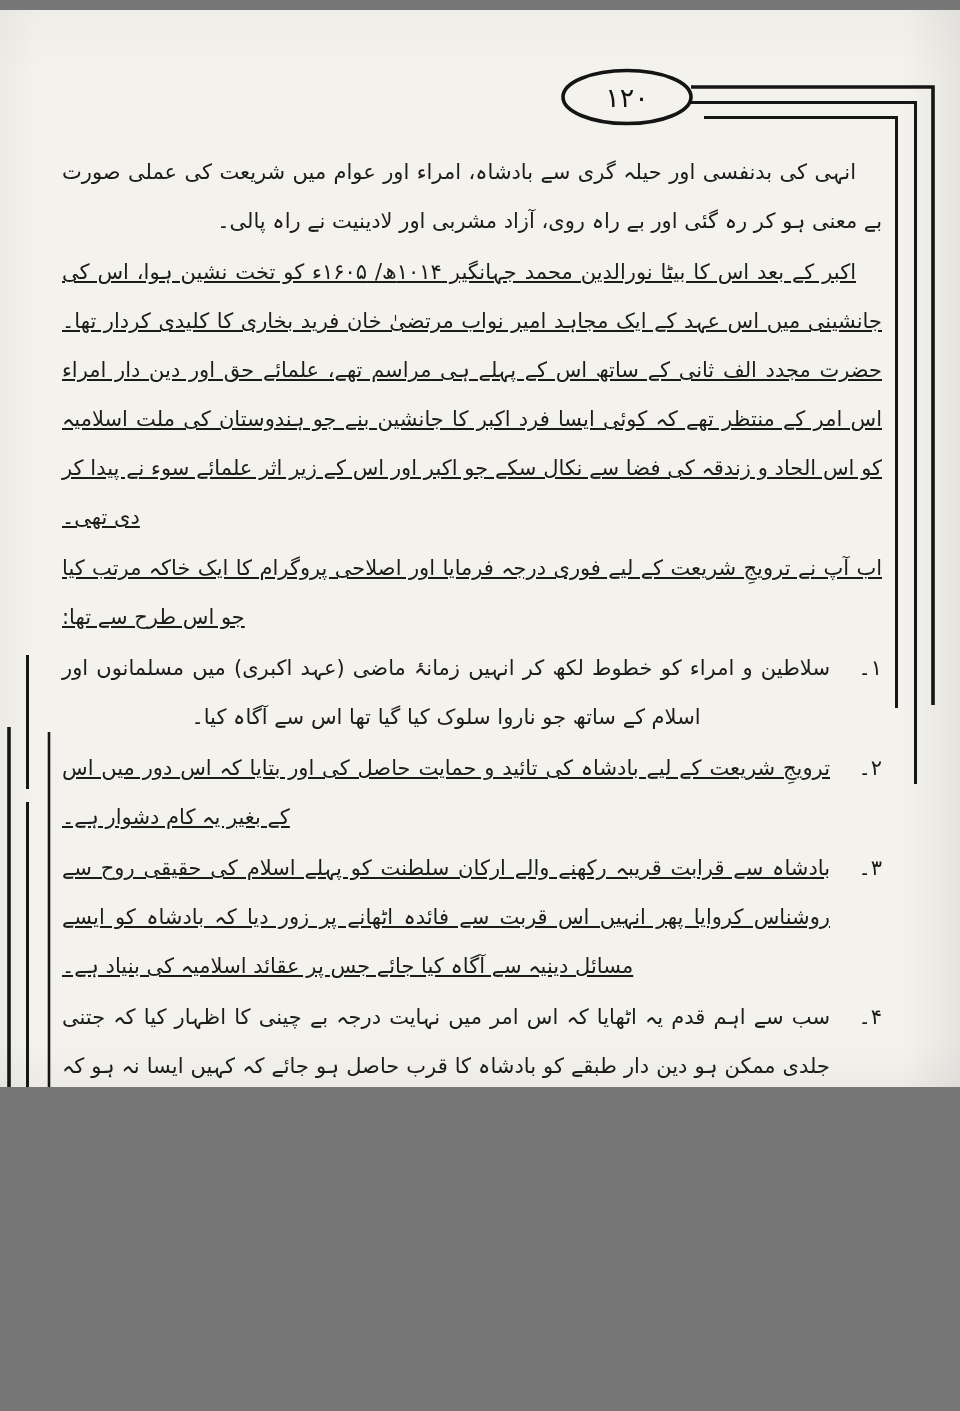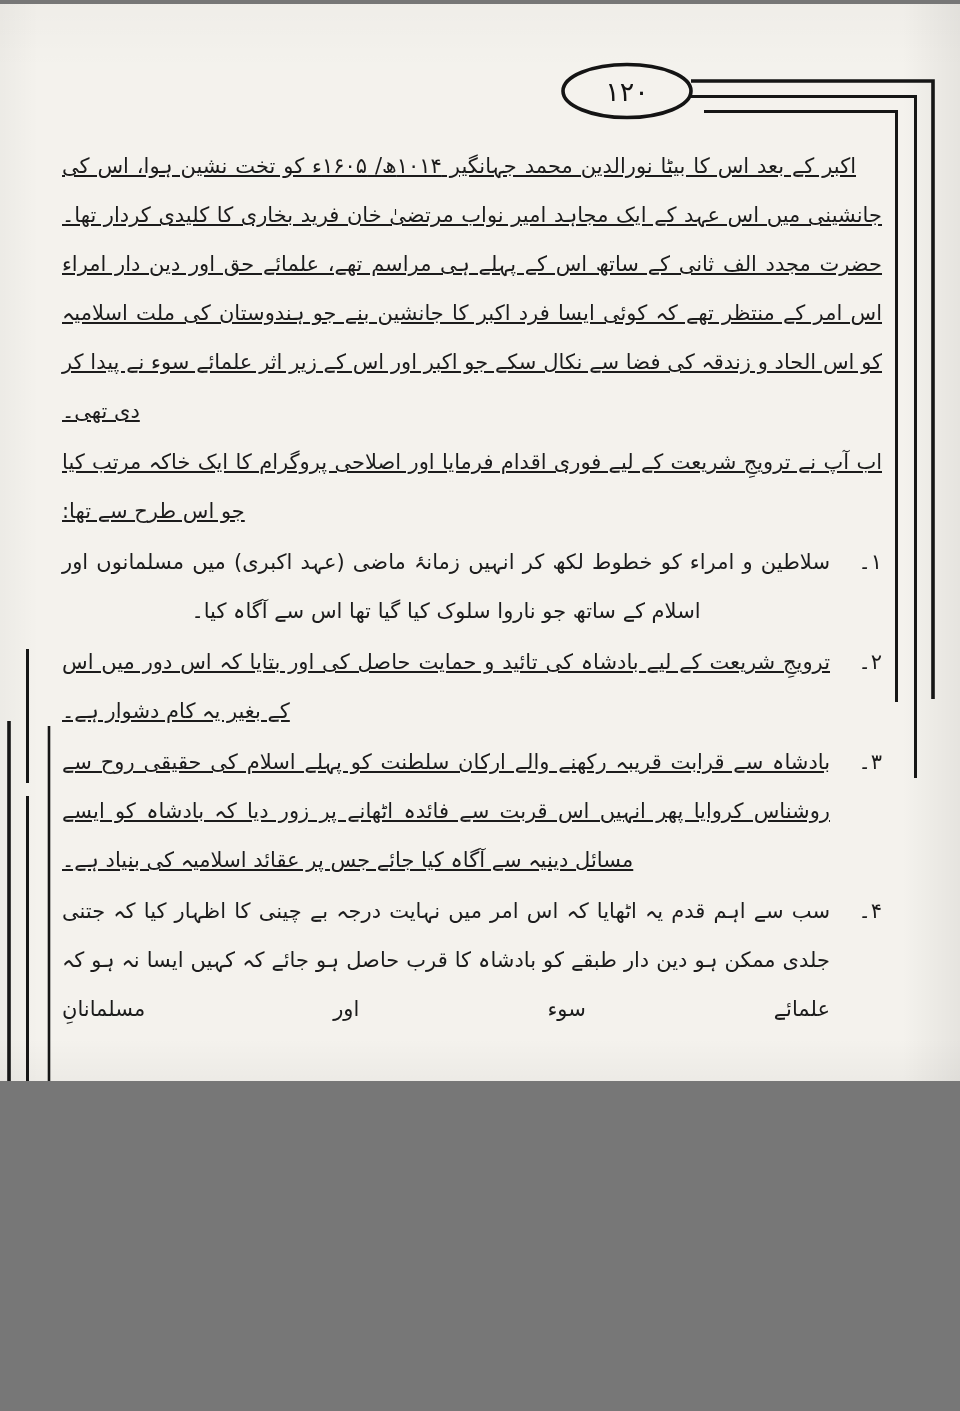--- a/index.html
+++ b/index.html
@@ -1,19 +1,19 @@
 <!DOCTYPE html>
 <html lang="ur" dir="rtl"><head>
 <meta charset="utf-8">
 <style>
   html,body{margin:0;padding:0;background:#777;}
   .page{
     position:relative;
     width:960px;height:1077px;
-    margin:4px auto;
+    margin:10px auto;
     background:#f4f2ed;
     background-image:linear-gradient(90deg, rgba(0,0,0,0.03) 0%, rgba(0,0,0,0) 4%, rgba(0,0,0,0) 94%, rgba(0,0,0,0.06) 100%),
                      linear-gradient(180deg, rgba(0,0,0,0.02) 0%, rgba(0,0,0,0) 6%, rgba(0,0,0,0) 96%, rgba(0,0,0,0.03) 100%);
     overflow:hidden;
     font-family:"DejaVu Sans", sans-serif;
     color:#1c1c1c;
     direction:rtl;
   }
   .frame-svg{position:absolute;inset:0;pointer-events:none;}
   .page-num{
@@ -66,25 +66,26 @@
     <ellipse cx="627" cy="87" rx="64" ry="26.5" fill="#f4f2ed" stroke="#141414" stroke-width="3.6"></ellipse>
     <ellipse cx="306" cy="1330" rx="61" ry="28.5" fill="#f4f2ed" stroke="#141414" stroke-width="3.4"></ellipse>
   </svg>
 
   <div class="page-num top">۱۲۰</div>
   <div class="page-num bottom">7878</div>
 
   <div class="content">
 
 
+    <p class="para indent1 last-right">انہی کی بدنفسی اور حیلہ گری سے بادشاہ، امراء اور عوام میں شریعت کی عملی صورت بے معنی ہو کر رہ گئی اور بے راہ روی، آزاد مشربی اور لادینیت نے راہ پالی۔</p>
 
     <p class="para indent1 last-left">اکبر کے بعد اس کا بیٹا نورالدین محمد جہانگیر ۱۰۱۴ھ/ ۱۶۰۵ء کو تخت نشین ہوا، اس کی جانشینی میں اس عہد کے ایک مجاہد امیر نواب مرتضیٰ خان فرید بخاری کا کلیدی کردار تھا۔ حضرت مجدد الف ثانی کے ساتھ اس کے پہلے ہی مراسم تھے، علمائے حق اور دین دار امراء اس امر کے منتظر تھے کہ کوئی ایسا فرد اکبر کا جانشین بنے جو ہندوستان کی ملت اسلامیہ کو اس الحاد و زندقہ کی فضا سے نکال سکے جو اکبر اور اس کے زیر اثر علمائے سوء نے پیدا کر دی تھی۔</p>
 
 
-    <p class="para last-left">اب آپ نے ترویجِ شریعت کے لیے فوری اقدام فرمایا اور اصلاحی پروگرام کا ایک خاکہ مرتب کیا جو اس طرح سے تھا:</p>
+    <p class="para last-left">اب آپ نے ترویجِ شریعت کے لیے فوری درجہ فرمایا اور اصلاحی پروگرام کا ایک خاکہ مرتب کیا جو اس طرح سے تھا:</p>
 
     <div class="list">
 
       <div class="li">
         <span class="marker">۱۔</span>
         <div class="li-text last-center">سلاطین و امراء کو خطوط لکھ کر انہیں زمانۂ ماضی (عہد اکبری) میں مسلمانوں اور اسلام کے ساتھ جو ناروا سلوک کیا گیا تھا اس سے آگاہ کیا۔</div>
       </div>
 
       <div class="li">
         <span class="marker">۲۔</span>

